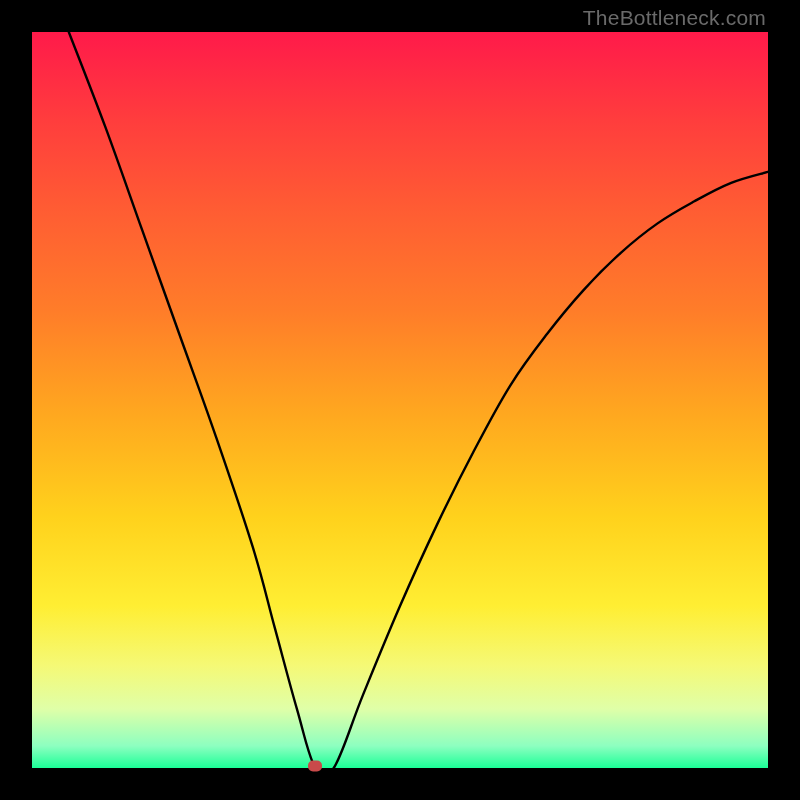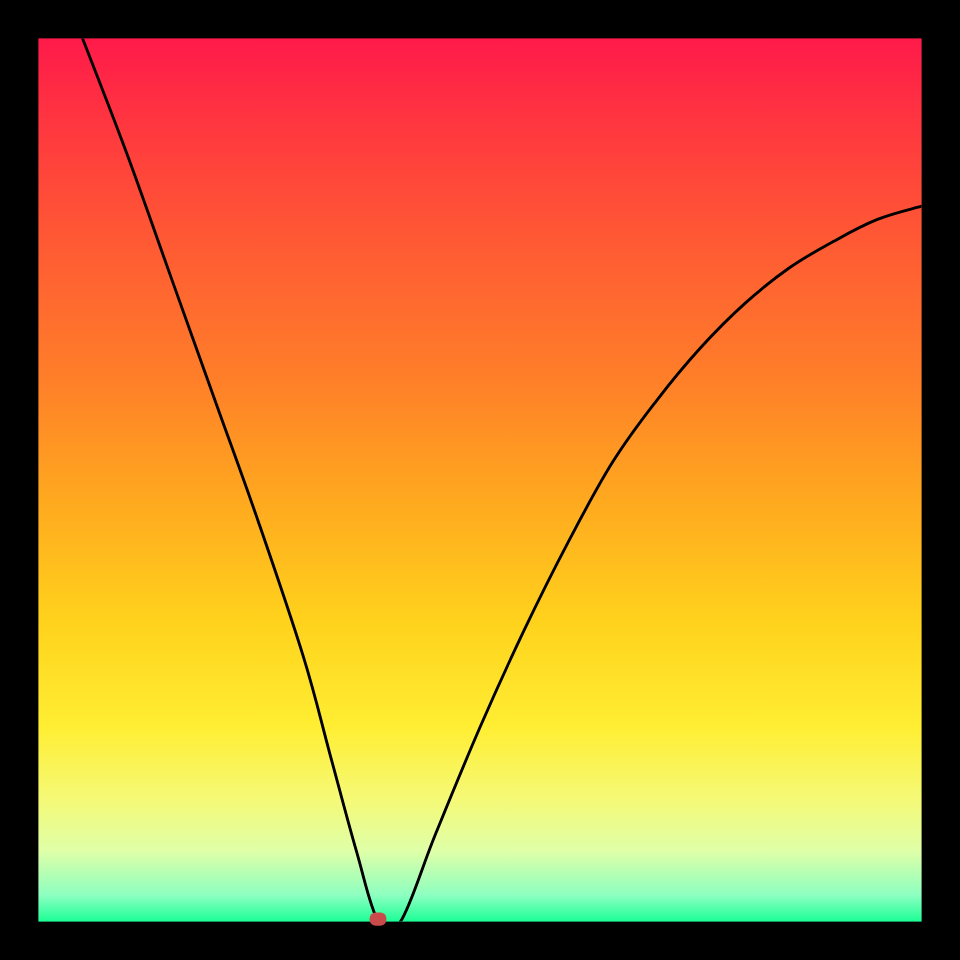--- a/index.html
+++ b/index.html
@@ -63,19 +63,20 @@
     height: 11px;
     background: #c94a4a;
     border-radius: 5px;
     transform: translate(-50%, -50%);
   }
 </style>
 </head>
 <body>
 
 <div class="frame">
+  <div class="watermark">TheBottleneck.com</div>
   <div class="plot-area">
     <svg class="curve" viewBox="0 0 736 736" preserveAspectRatio="none">
       <path id="curve-path" fill="none" stroke="#000" stroke-width="2.4" stroke-linejoin="round" stroke-linecap="round" d="M 36.80 0.00 C 43.42 17.22, 60.35 59.91, 73.60 95.68 C 86.85 131.45, 97.15 161.63, 110.40 198.72 C 123.65 235.81, 133.95 264.67, 147.20 301.76 C 160.45 338.85, 170.75 366.38, 184.00 404.80 C 197.25 443.22, 210.20 480.76, 220.80 515.20 C 231.40 549.64, 234.93 567.01, 242.88 596.16 C 250.83 625.31, 257.67 651.95, 264.96 677.12 C 272.25 702.29, 276.74 725.40, 283.36 736.00 C 289.98 746.60, 293.15 749.25, 301.76 736.00 C 310.37 722.75, 319.28 691.55, 331.20 662.40 C 343.12 633.25, 354.75 604.55, 368.00 574.08 C 381.25 543.61, 391.55 520.94, 404.80 493.12 C 418.05 465.30, 428.35 444.69, 441.60 419.52 C 454.85 394.35, 465.15 374.48, 478.40 353.28 C 491.65 332.08, 501.95 318.98, 515.20 301.76 C 528.45 284.54, 538.75 272.17, 552.00 257.60 C 565.25 243.03, 575.55 232.72, 588.80 220.80 C 602.05 208.88, 612.35 200.63, 625.60 191.36 C 638.85 182.09, 649.15 176.57, 662.40 169.28 C 675.65 161.99, 685.95 156.18, 699.20 150.88 C 712.45 145.58, 729.38 141.83, 736.00 139.84"></path>
     </svg>
     <div class="marker" id="min-marker" style="left: 283.36px; top: 734px; background: rgb(201, 74, 74);"></div>
   </div>
 </div>
 
 </body></html>

